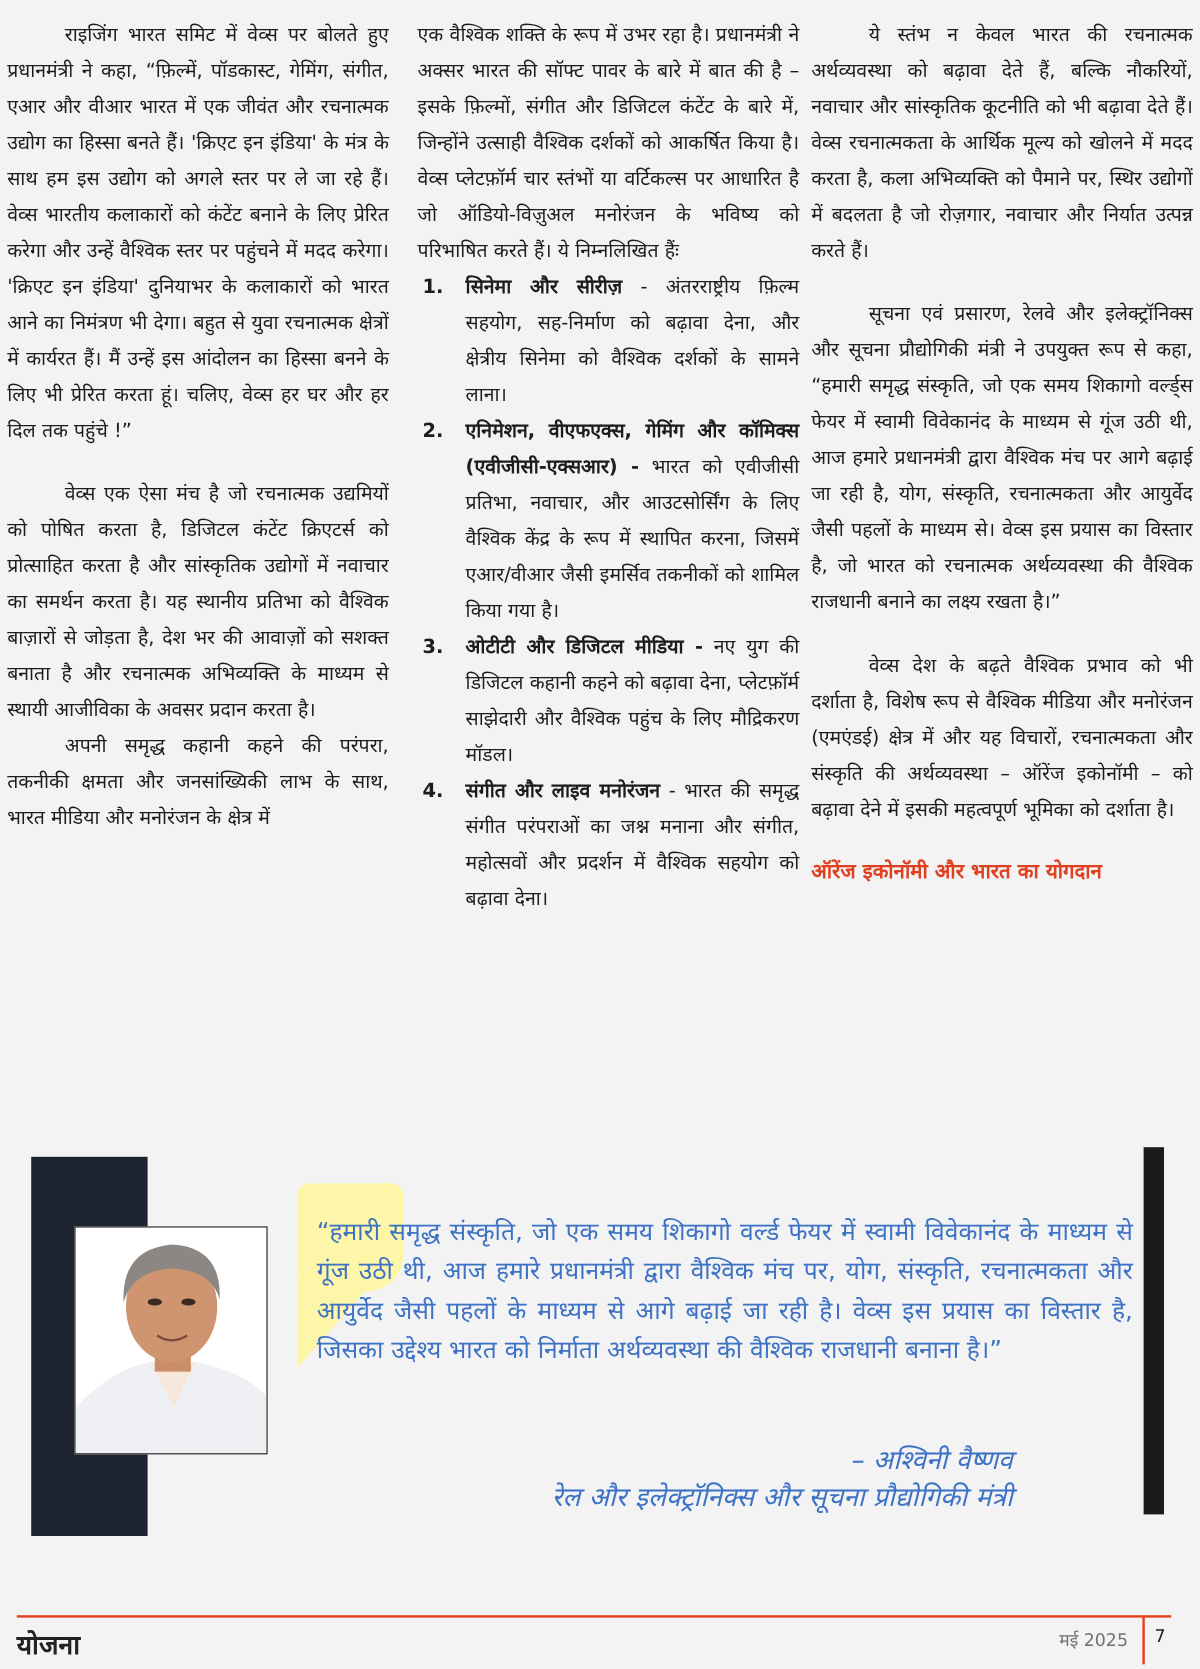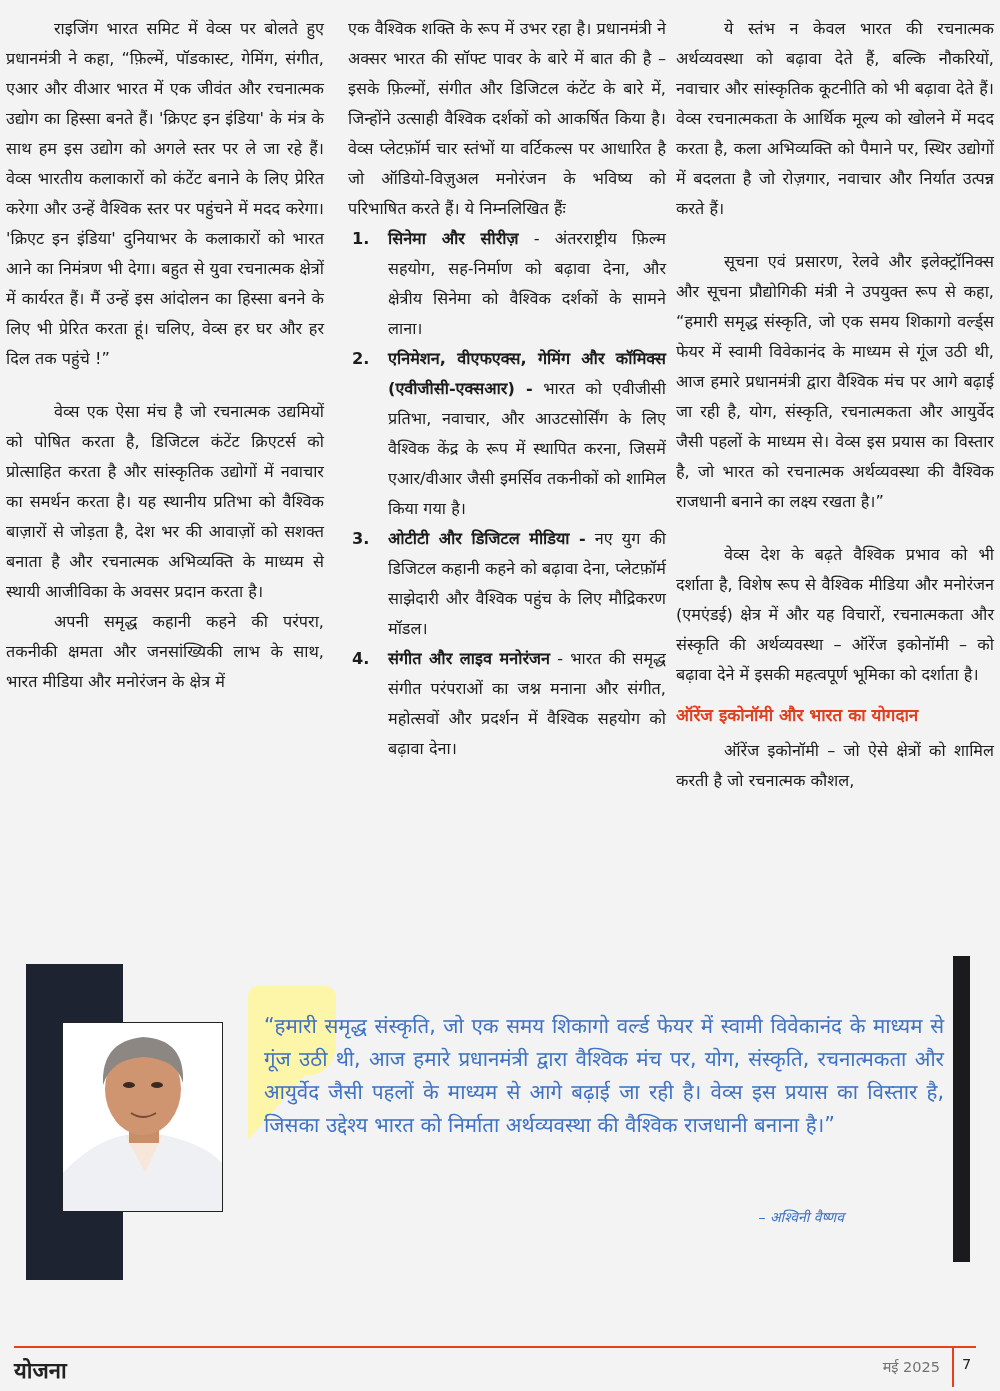--- a/index.html
+++ b/index.html
@@ -53,21 +53,21 @@
     position:absolute; left:248px; top:110px; width:0; height:0;
     border-left:70px solid #fdf6a8; border-bottom:80px solid transparent;
   }
   #quote-text {
     position:absolute; left:264px; top:60px; width:680px;
     color:#3d72c4; font-size:20.5px; line-height:33px; text-align:justify;
     text-align-last:left;
   }
   #attrib {
     position:absolute; right:58px; top:252px; text-align:right;
-    color:#3d72c4; font-style:italic; font-size:14px; line-height:31px;
+    color:#3d72c4; font-style:italic; font-size:22px; line-height:31px;
   }
 
   
   #footer-rule {
     position:absolute; left:14px; top:1346px; width:962px; height:2px; background:#e8401e;
   }
   #footer-sep {
     position:absolute; left:952px; top:1347px; width:1.5px; height:40px; background:#e8401e;
   }
   #footer-left {
@@ -104,22 +104,21 @@
     <li>
       <span class="num">4.</span><span class="ptitle">संगीत और लाइव मनोरंजन</span><span> - भारत की समृद्ध संगीत परंपराओं का जश्न मनाना और संगीत, महोत्सवों और प्रदर्शन में वैश्विक सहयोग को बढ़ावा देना।</span>
     </li>
   </ol>
 </div>
 
 <div id="col3" class="col">
   <p class="ind">ये स्तंभ न केवल भारत की रचनात्मक अर्थव्यवस्था को बढ़ावा देते हैं, बल्कि नौकरियों, नवाचार और सांस्कृतिक कूटनीति को भी बढ़ावा देते हैं। वेव्स रचनात्मकता के आर्थिक मूल्य को खोलने में मदद करता है, कला अभिव्यक्ति को पैमाने पर, स्थिर उद्योगों में बदलता है जो रोज़गार, नवाचार और निर्यात उत्पन्न करते हैं।</p>
   <p class="ind gap">सूचना एवं प्रसारण, रेलवे और इलेक्ट्रॉनिक्स और सूचना प्रौद्योगिकी मंत्री ने उपयुक्त रूप से कहा, “हमारी समृद्ध संस्कृति, जो एक समय शिकागो वर्ल्ड्स फेयर में स्वामी विवेकानंद के माध्यम से गूंज उठी थी, आज हमारे प्रधानमंत्री द्वारा वैश्विक मंच पर आगे बढ़ाई जा रही है, योग, संस्कृति, रचनात्मकता और आयुर्वेद जैसी पहलों के माध्यम से। वेव्स इस प्रयास का विस्तार है, जो भारत को रचनात्मक अर्थव्यवस्था की वैश्विक राजधानी बनाने का लक्ष्य रखता है।”</p>
   <p class="ind gap">वेव्स देश के बढ़ते वैश्विक प्रभाव को भी दर्शाता है, विशेष रूप से वैश्विक मीडिया और मनोरंजन (एमएंडई) क्षेत्र में और यह विचारों, रचनात्मकता और संस्कृति की अर्थव्यवस्था – ऑरेंज इकोनॉमी – को बढ़ावा देने में इसकी महत्वपूर्ण भूमिका को दर्शाता है।</p>
-  <div class="subhead" style="margin-top:10px;">ऑरेंज इकोनॉमी और भारत का योगदान</div>
-  <p class="ind">ऑरेंज इकोनॉमी – जो ऐसे क्षेत्रों को शामिल करती है जो रचनात्मक कौशल,</p>
+  <div class="subhead" style="margin-top:22px;">ऑरेंज इकोनॉमी और भारत का योगदान</div>
 </div>
 
 <div id="quote-box">
   <div id="dark-bar-left"></div>
   <div id="photo-frame" title="portrait of Ashwini Vaishnaw">
     <svg width="159" height="188" viewBox="0 0 159 188">
       <rect width="159" height="188" fill="#ffffff"></rect>
       <path d="M0 188 L0 150 Q30 118 62 112 L82 150 L100 112 Q140 120 159 140 L159 188 Z" fill="#eef0f3"></path>
       <path d="M62 112 L82 150 L100 112 Z" fill="#f7e7da"></path>
       <rect x="66" y="92" width="30" height="28" fill="#c98d68"></rect>
@@ -129,20 +128,21 @@
       <ellipse cx="94" cy="62" rx="6" ry="3" fill="#3a2a22"></ellipse>
       <path d="M68 90 Q80 98 93 90" stroke="#7b4a3a" stroke-width="2" fill="none"></path>
     </svg>
   </div>
   <div id="dark-bar-right"></div>
   <div id="quote-mark-bg"></div>
   <div id="quote-tail"></div>
   <div id="quote-text">“हमारी समृद्ध संस्कृति, जो एक समय शिकागो वर्ल्ड फेयर में स्वामी विवेकानंद के माध्यम से गूंज उठी थी, आज हमारे प्रधानमंत्री द्वारा वैश्विक मंच पर, योग, संस्कृति, रचनात्मकता और आयुर्वेद जैसी पहलों के माध्यम से आगे बढ़ाई जा रही है। वेव्स इस प्रयास का विस्तार है, जिसका उद्देश्य भारत को निर्माता अर्थव्यवस्था की वैश्विक राजधानी बनाना है।”</div>
   <div id="attrib">
     <div>– अश्विनी वैष्णव</div>
+    <div>रेल और इलेक्ट्रॉनिक्स और सूचना प्रौद्योगिकी मंत्री</div>
   </div>
 </div>
 
 <div id="footer-rule"></div>
 <div id="footer-sep"></div>
 <div id="footer-left">योजना</div>
 <div id="footer-date">मई 2025</div>
 <div id="footer-page">7</div>
 
 </body></html>

